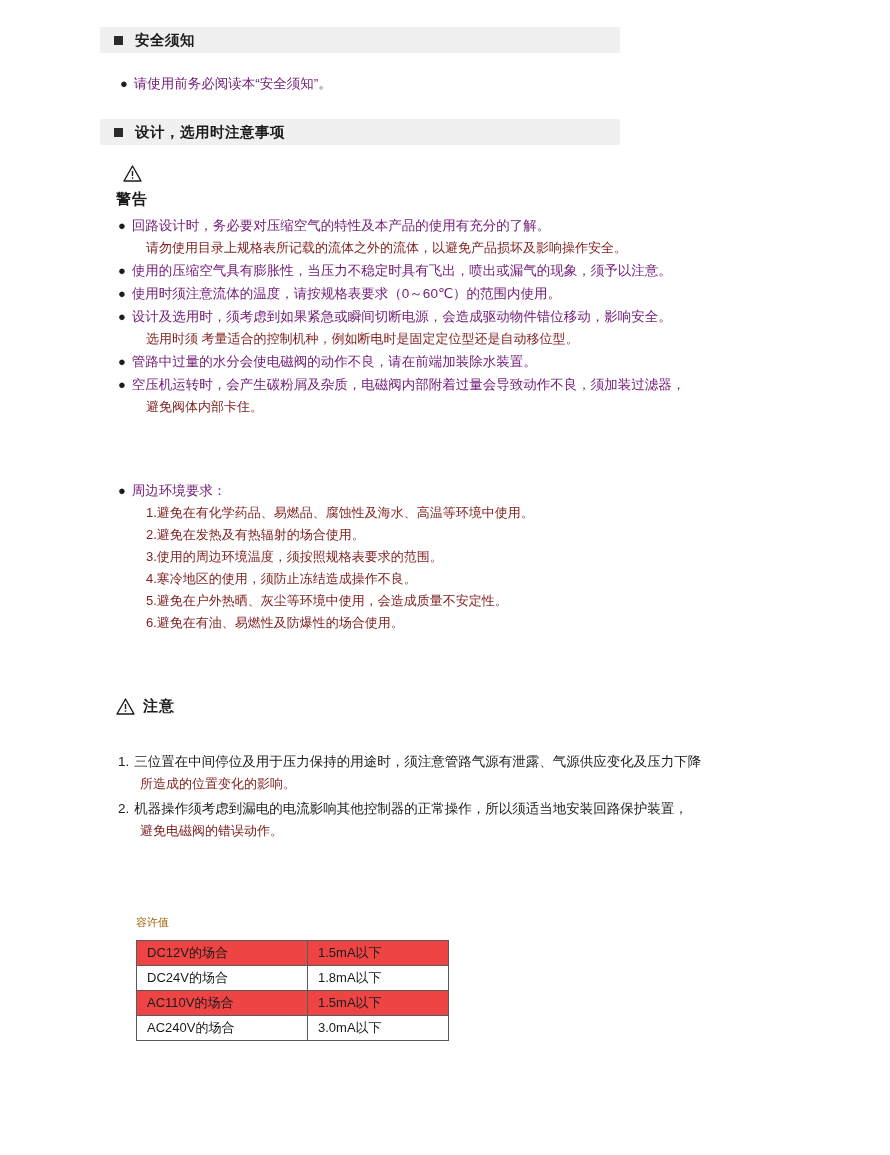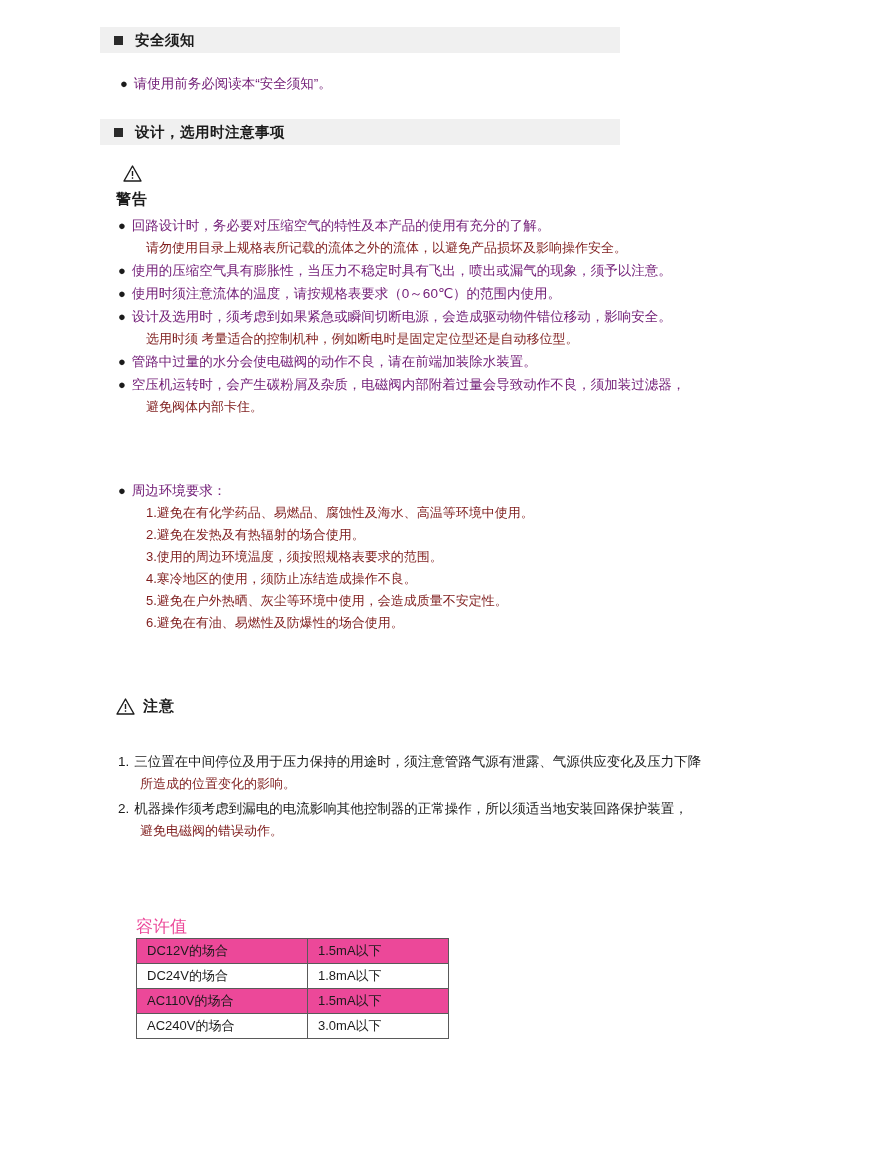--- a/index.html
+++ b/index.html
@@ -99,38 +99,38 @@
     line-height: 23px;
     margin-right: 5px;
   }
   .num-text {
     font-size: 13.5px;
     line-height: 23px;
   }
 
   
   .tbl-caption {
-    font-size: 17px;
-    color: #ec4899;
-    margin-bottom: 0;
+    font-size: 11px;
+    color: #a16207;
+    margin-bottom: 10px;
   }
   table.allow {
     border-collapse: collapse;
     font-size: 13px;
   }
   table.allow td {
     border: 1px solid #5a5a5a;
     height: 24px;
     padding: 0 10px;
     color: #1b1b1b;
     white-space: nowrap;
   }
   table.allow td.c1 { width: 150px; }
   table.allow td.c2 { width: 120px; }
-  table.allow tr.hl td { background: #ec4899; }
+  table.allow tr.hl td { background: #ef4444; }
 
   .abs { position: absolute; }
 </style>
 </head>
 <body>
 
 <div class="page">
 
   <div class="section-bar abs" style="top:27px; left:0; right:0;">
     <span class="sq"></span>

